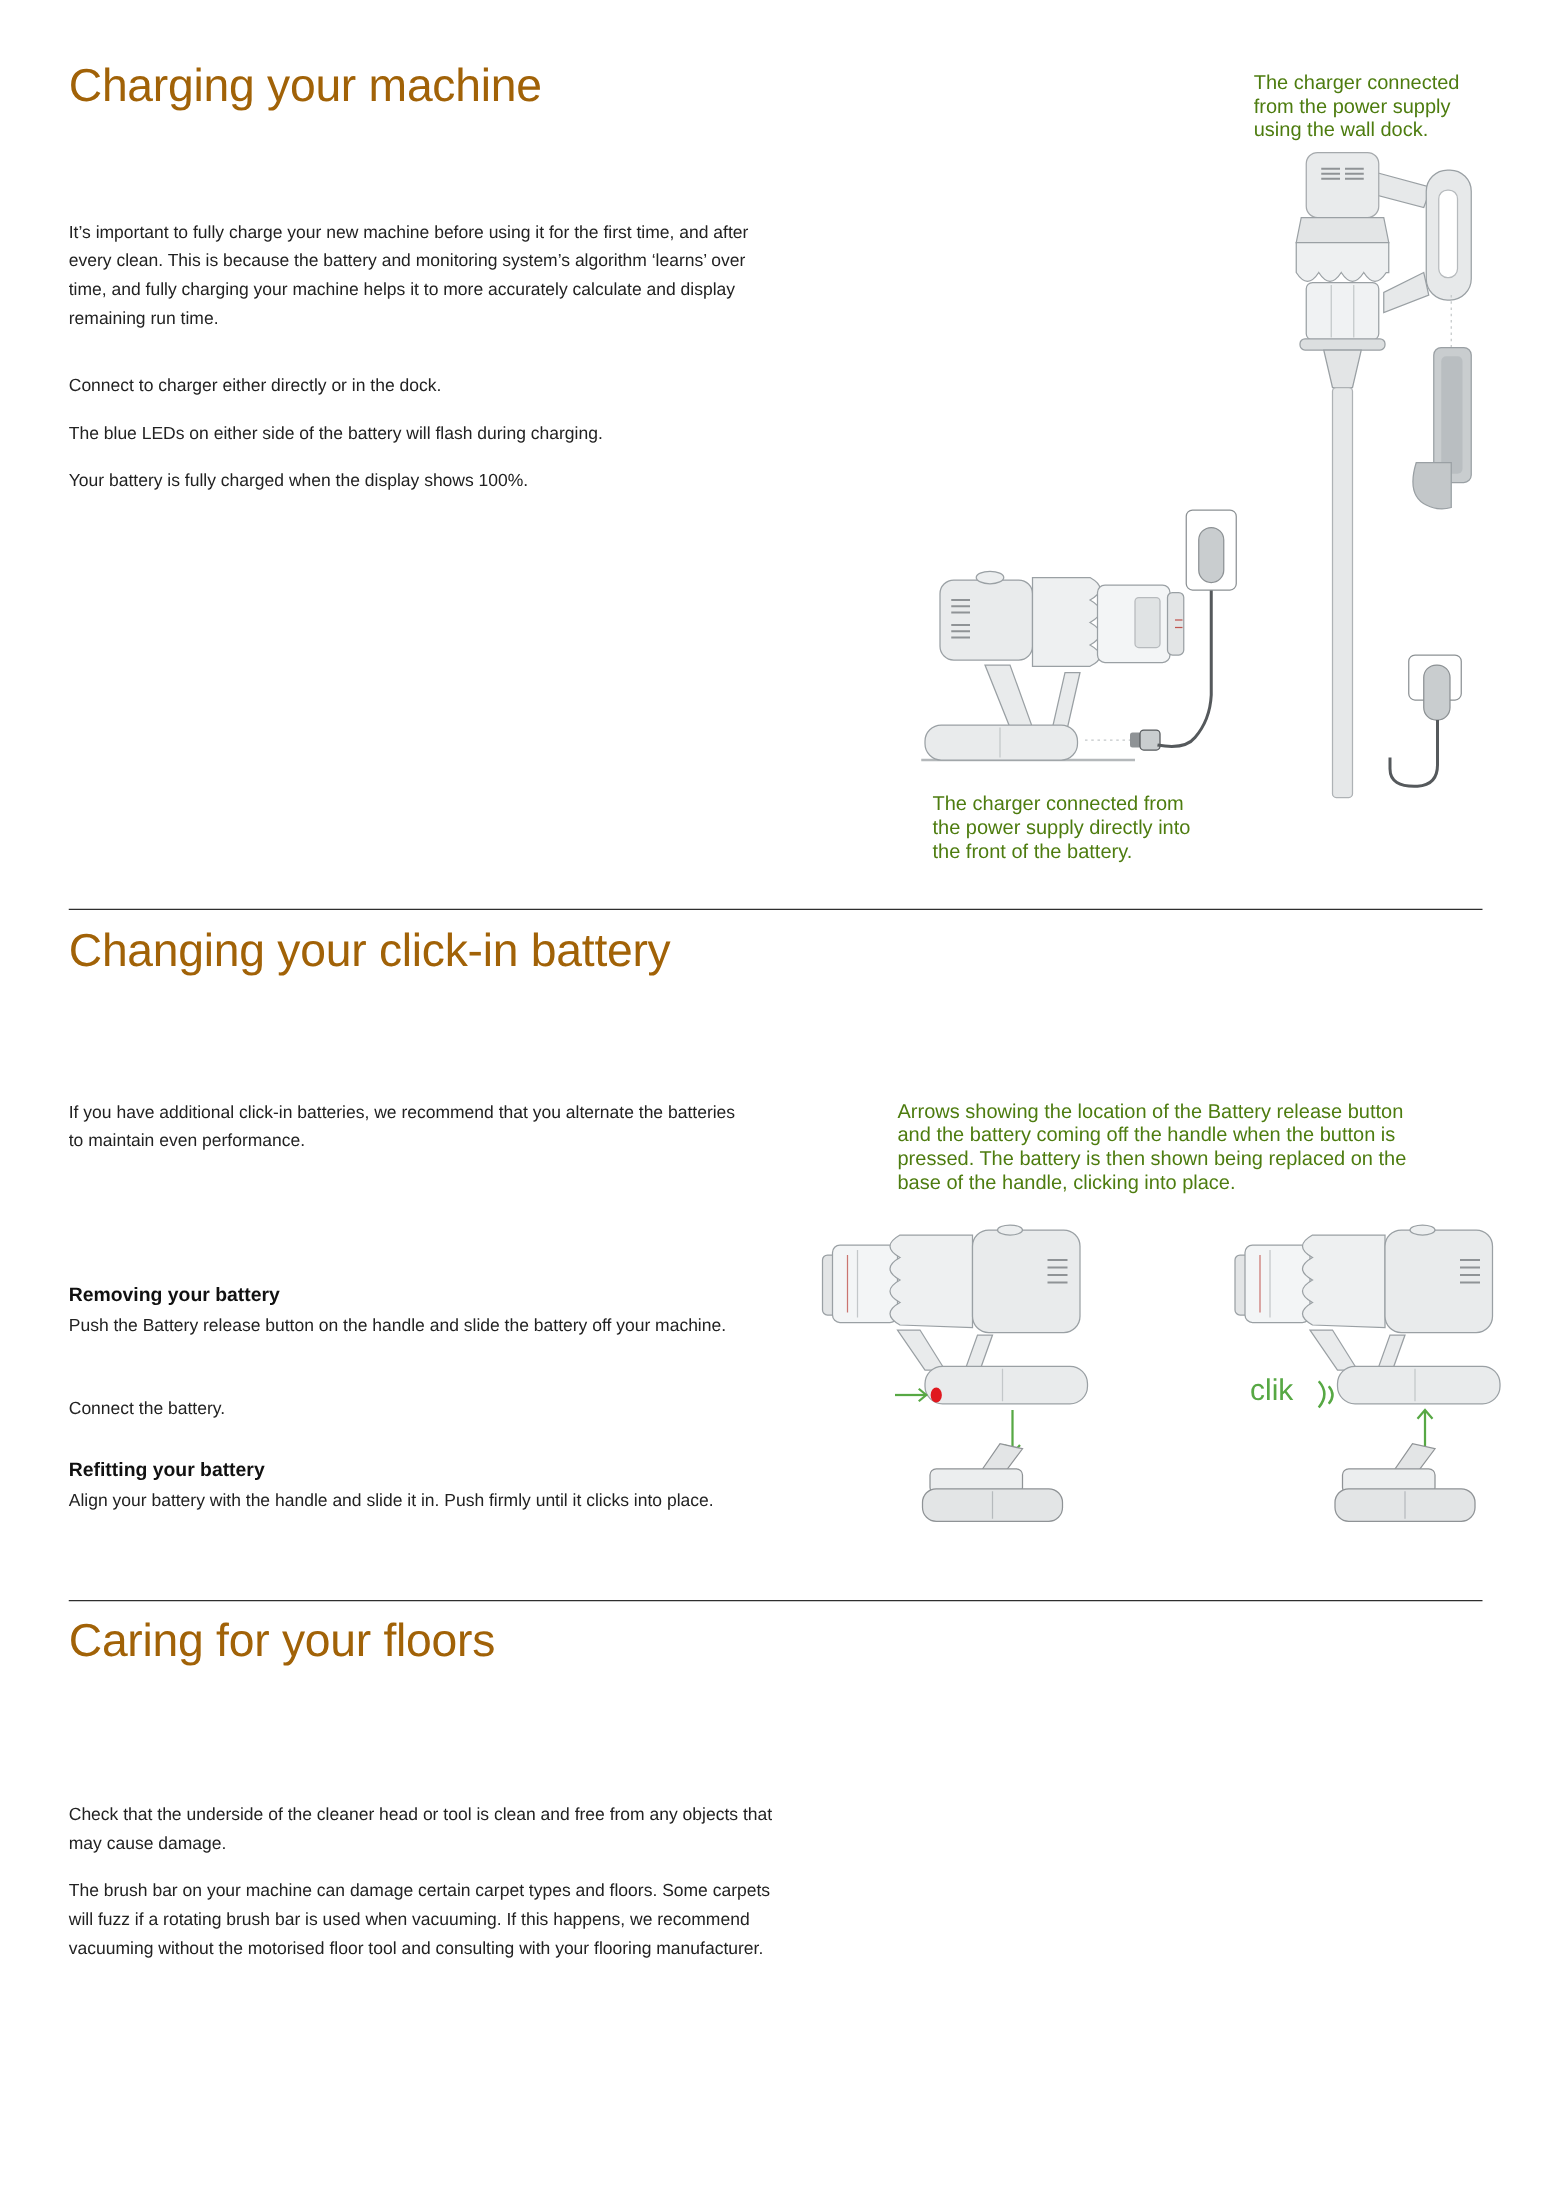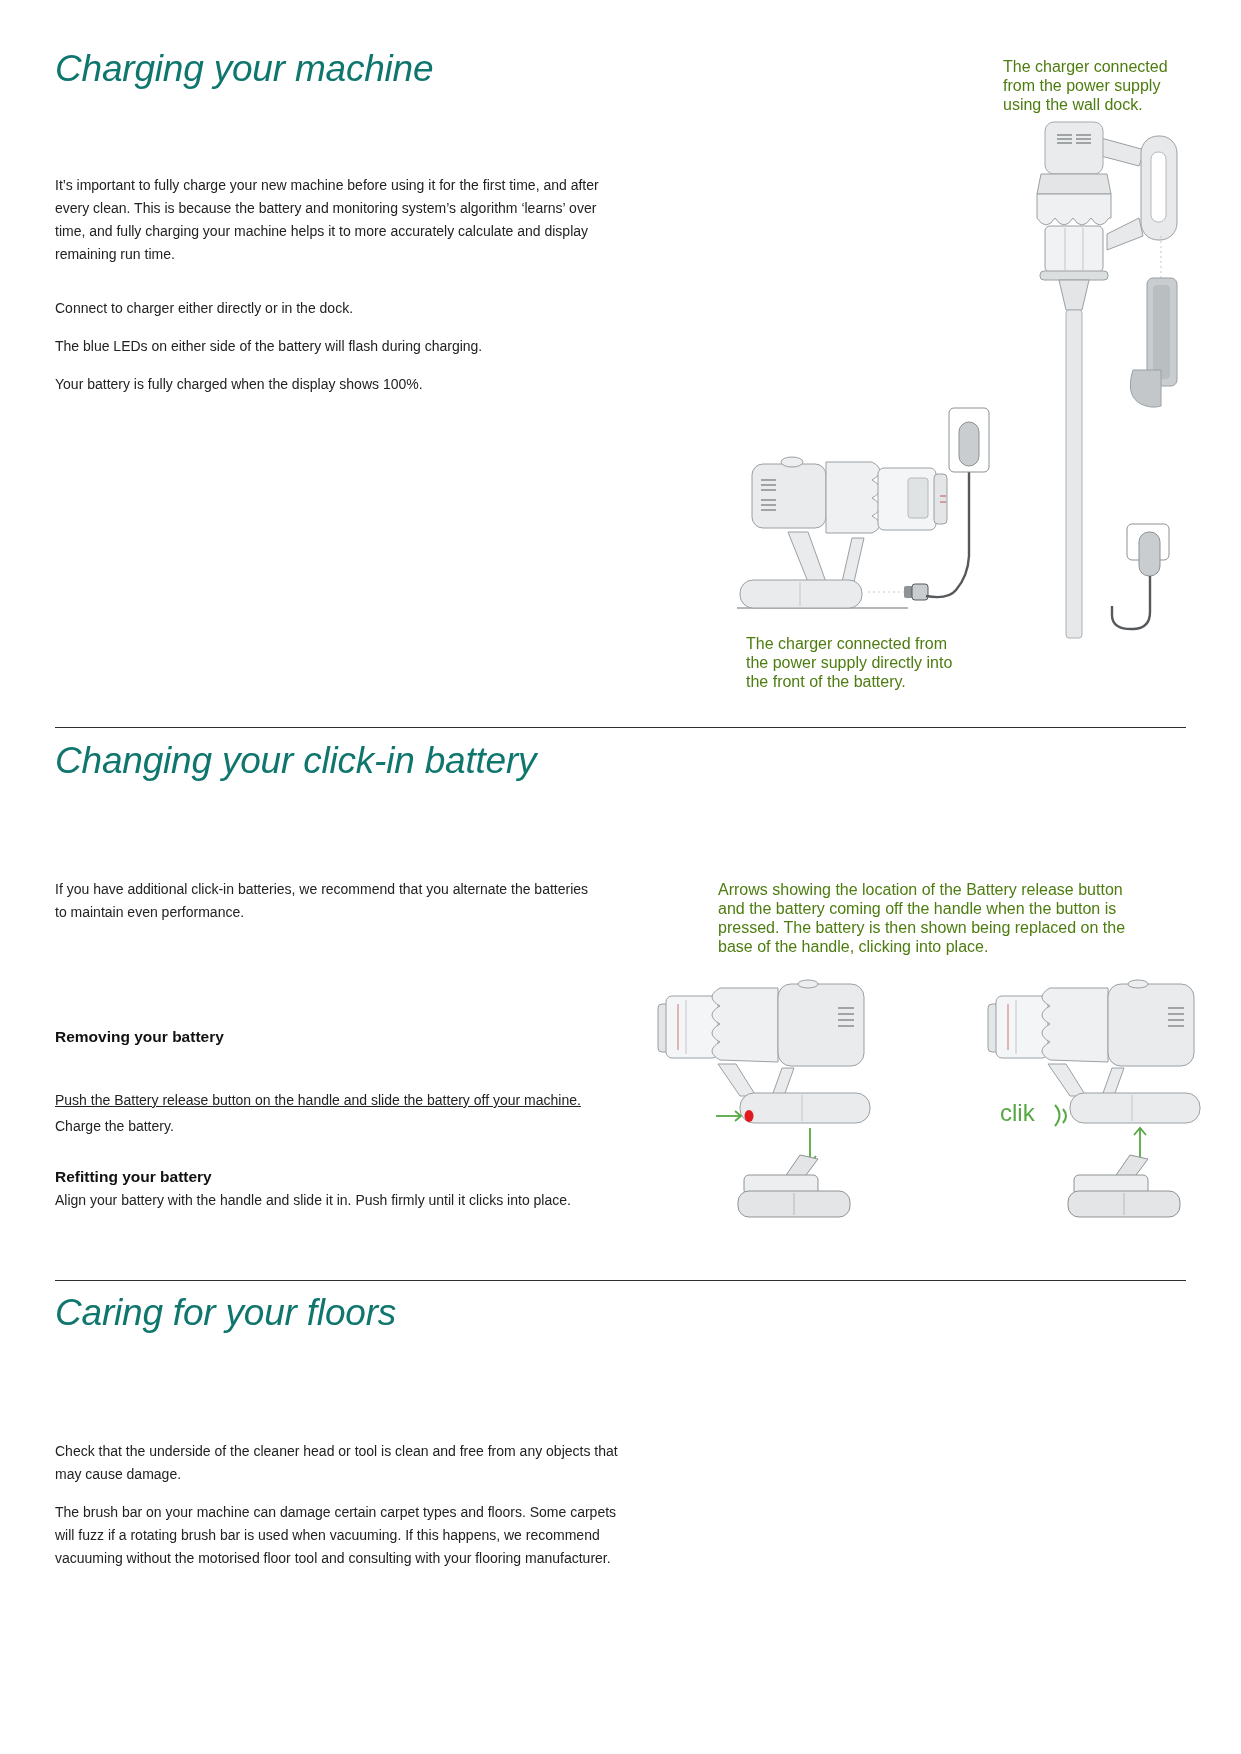--- a/index.html
+++ b/index.html
@@ -1,21 +1,21 @@
 <!DOCTYPE html>
 <html><head>
 <meta charset="utf-8">
 <style>
   html,body{margin:0;padding:0;}
   body{
     width:1241px;height:1754px;position:relative;background:#ffffff;
     font-family:"Liberation Sans", sans-serif;color:#1d1d1d;overflow:hidden;
   }
   .abs{position:absolute;}
-  .h1{font-size:37px;font-weight:400;letter-spacing:-0.2px;color:#0f766e;line-height:1.15;font-style:italic;}
+  .h1{font-size:37px;font-weight:400;letter-spacing:-0.2px;color:#a16207;line-height:1.15;}
   .body-text{font-size:14px;line-height:23px;color:#222;}
   .plist p{margin:0 0 15px 0;}
   .plist p:last-child{margin-bottom:0;}
   .cap{color:#4d7c0f;font-size:16px;line-height:19px;}
   .subhead{font-size:15.5px;font-weight:700;color:#111;line-height:22px;}
   .rule{border-top:1px solid #2e2e2e;height:0;}
   .clik-wrap{display:flex;align-items:flex-start;gap:16px;color:#57a844;
              font-size:24px;font-weight:400;line-height:1;}
 </style>
 </head>
@@ -115,22 +115,22 @@
 
 <div class="abs rule" style="left:55px;top:727px;width:1131px;"></div>
 
 <div class="abs h1" style="left:55px;top:740px;">Changing your click-in battery</div>
 
 <div class="abs body-text" style="left:55px;top:878px;width:545px;">If you have additional click-in batteries, we recommend that you alternate the batteries to maintain even performance.</div>
 
 <div class="abs cap" style="left:718px;top:880px;width:432px;">Arrows showing the location of the Battery release button and the battery coming off the handle when the button is pressed. The battery is then shown being replaced on the base of the handle, clicking into place.</div>
 
 <div class="abs subhead" style="left:55px;top:1026px;">Removing your battery</div>
-<div class="abs body-text" style="left:55px;top:1089px;width:545px;text-decoration:underline;">Push the Battery release button on the handle and slide the battery off your machine.</div>
-<div class="abs body-text" style="left:55px;top:1115px;width:545px;">Charge the battery.</div>
+<div class="abs body-text" style="left:55px;top:1049px;width:545px;">Push the Battery release button on the handle and slide the battery off your machine.</div>
+<div class="abs body-text" style="left:55px;top:1115px;width:545px;">Connect the battery.</div>
 <div class="abs subhead" style="left:55px;top:1166px;">Refitting your battery</div>
 <div class="abs body-text" style="left:55px;top:1189px;width:585px;">Align your battery with the handle and slide it in. Push firmly until it clicks into place.</div>
 
 <svg class="abs" style="left:656px;top:976px;" width="230" height="252" viewBox="0 0 230 252">
 
   <rect x="2" y="28" width="12" height="48" rx="4" fill="#e3e5e6" stroke="#9aa0a4"></rect>
   <rect x="10" y="20" width="52" height="62" rx="6" fill="#f3f5f6" stroke="#9aa0a4"></rect>
   <line x1="22" y1="28" x2="22" y2="74" stroke="#c0554f" opacity="0.8"></line>
   <line x1="30" y1="24" x2="30" y2="78" stroke="#c3c7c9"></line>
 

